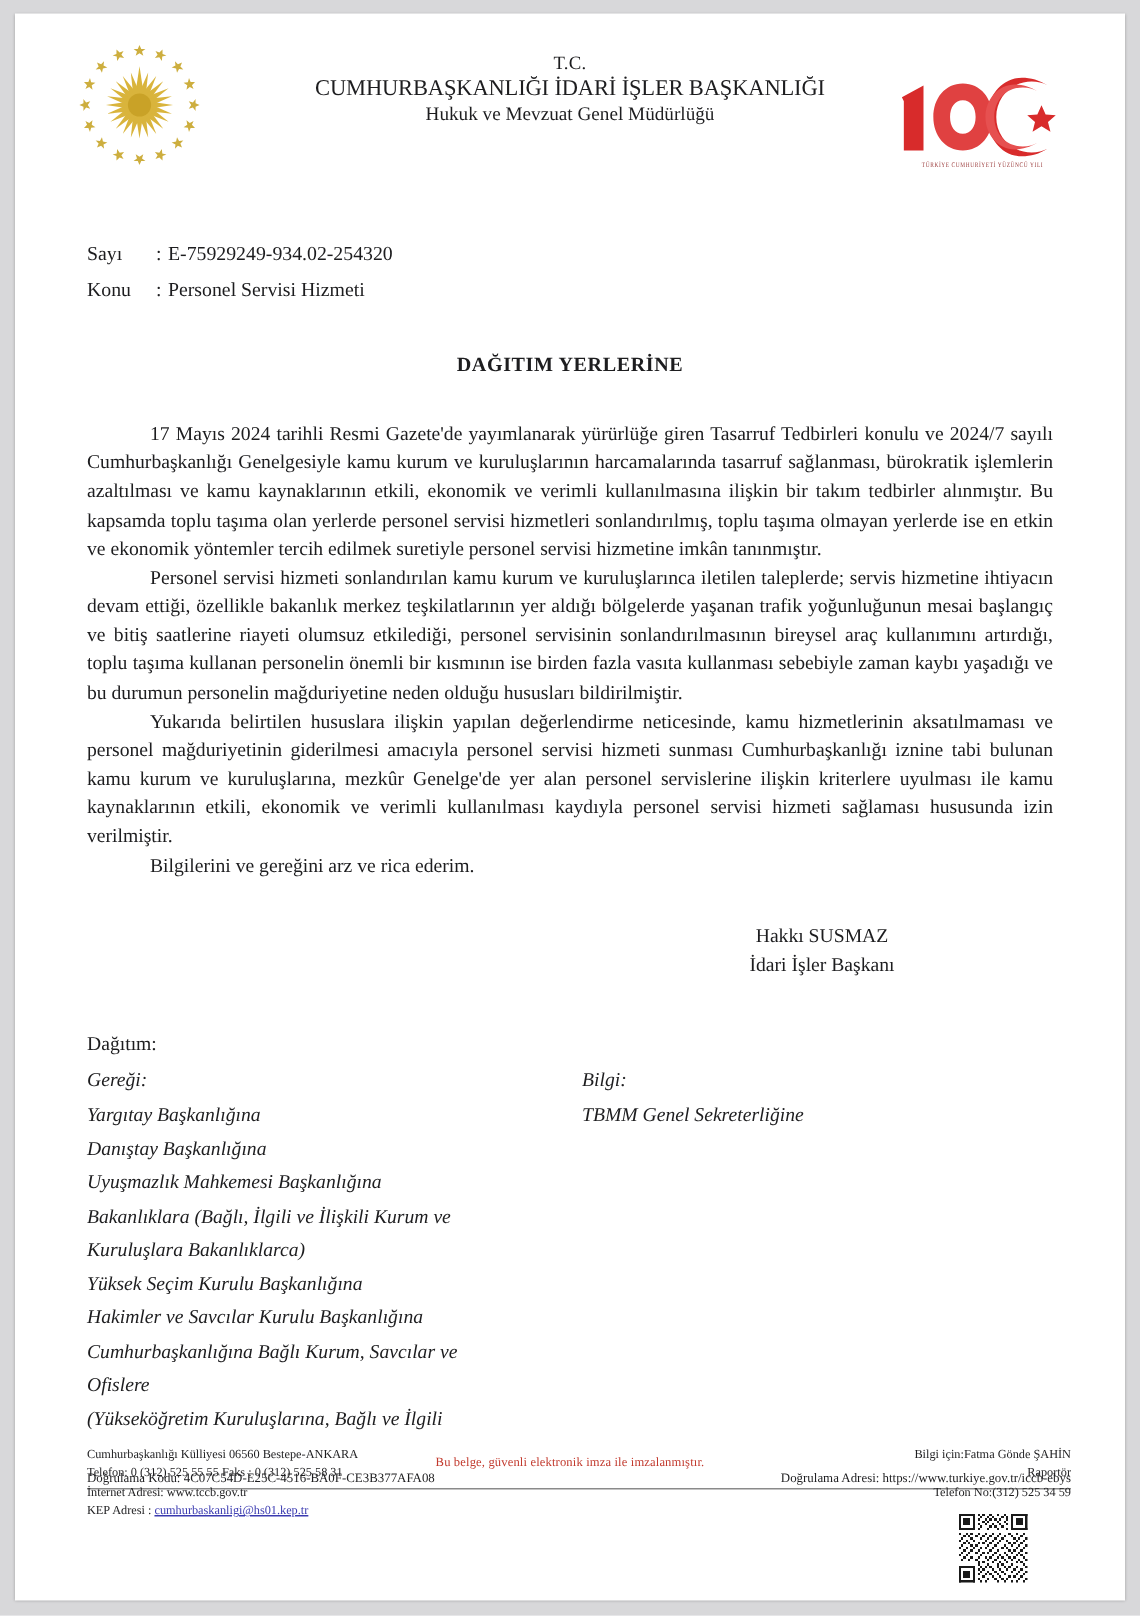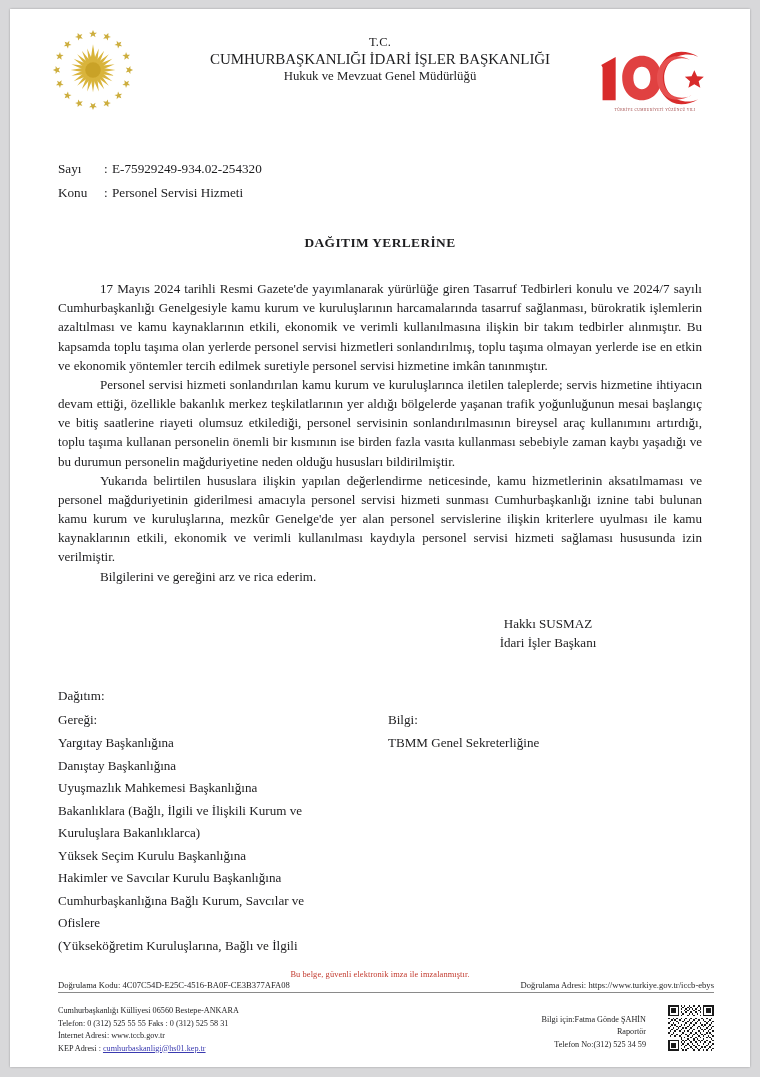--- a/index.html
+++ b/index.html
@@ -133,20 +133,21 @@
   .distribution {
     margin: 32px 0 0 48px;
     font-size: 13.1px;
     line-height: 1.72;
     position: relative;
   }
   .dist-title { margin-bottom: 1px; }
   .dist-cols {
     display: flex;
     margin-top: 1px;
+    font-style: italic;
   }
   .dist-col-left { width: 330px; }
   .dist-col-right { width: 300px; }
   .dist-head { margin-bottom: 1px; }
   .dist-list { list-style: none; margin: 0; padding: 0; }
   .dist-list li { white-space: nowrap; }
 
   
   .esign-note {
     position: absolute;
@@ -177,21 +178,21 @@
     right: 36px;
     bottom: 12px;
     display: flex;
     justify-content: space-between;
     align-items: flex-start;
     font-size: 8.2px;
     line-height: 1.52;
   }
   .footer-left { color: #1d1d1f; }
   .kep-line .kep-link { color: #3a3ab0; text-decoration: underline; }
-  .footer-right-wrap { display: flex; align-items: flex-end; gap: 22px; }
+  .footer-right-wrap { display: flex; align-items: center; gap: 8px; flex-direction: column; }
   .footer-right {
     text-align: right;
     line-height: 1.52;
   }
   .qr {
     width: 46px;
     height: 46px;
     flex: 0 0 46px;
   }
 </style>

